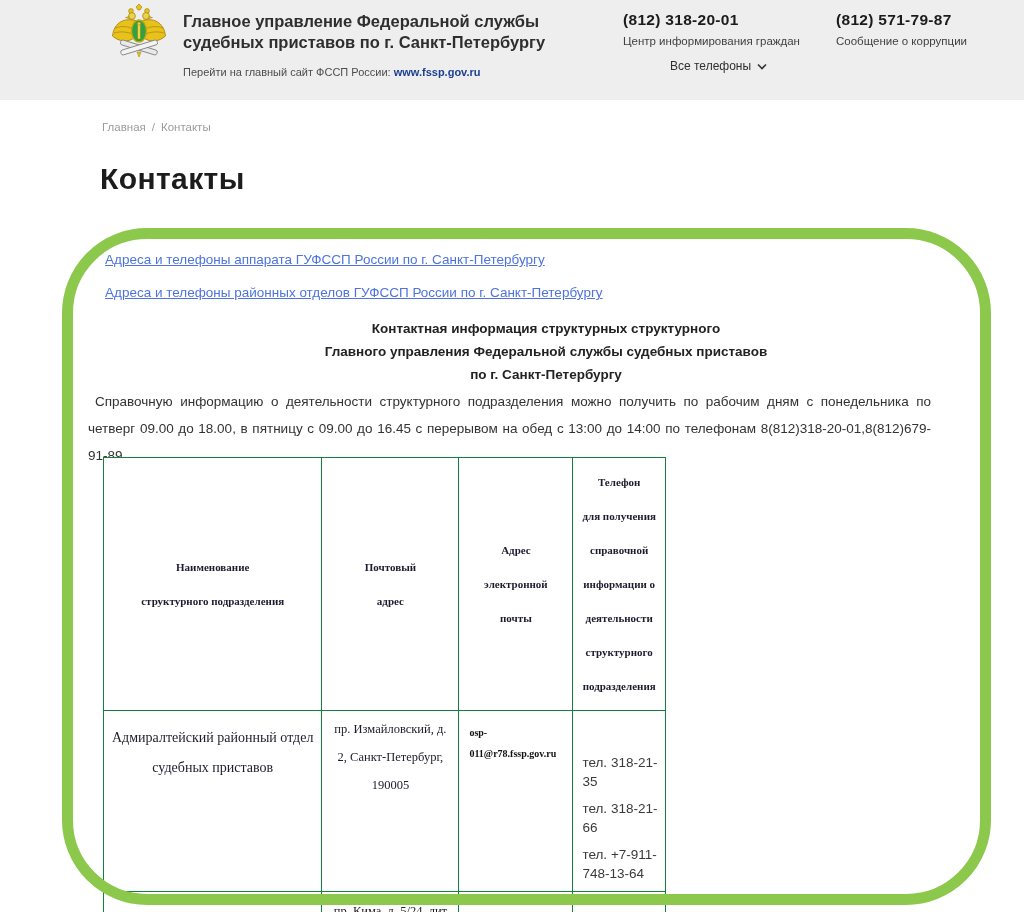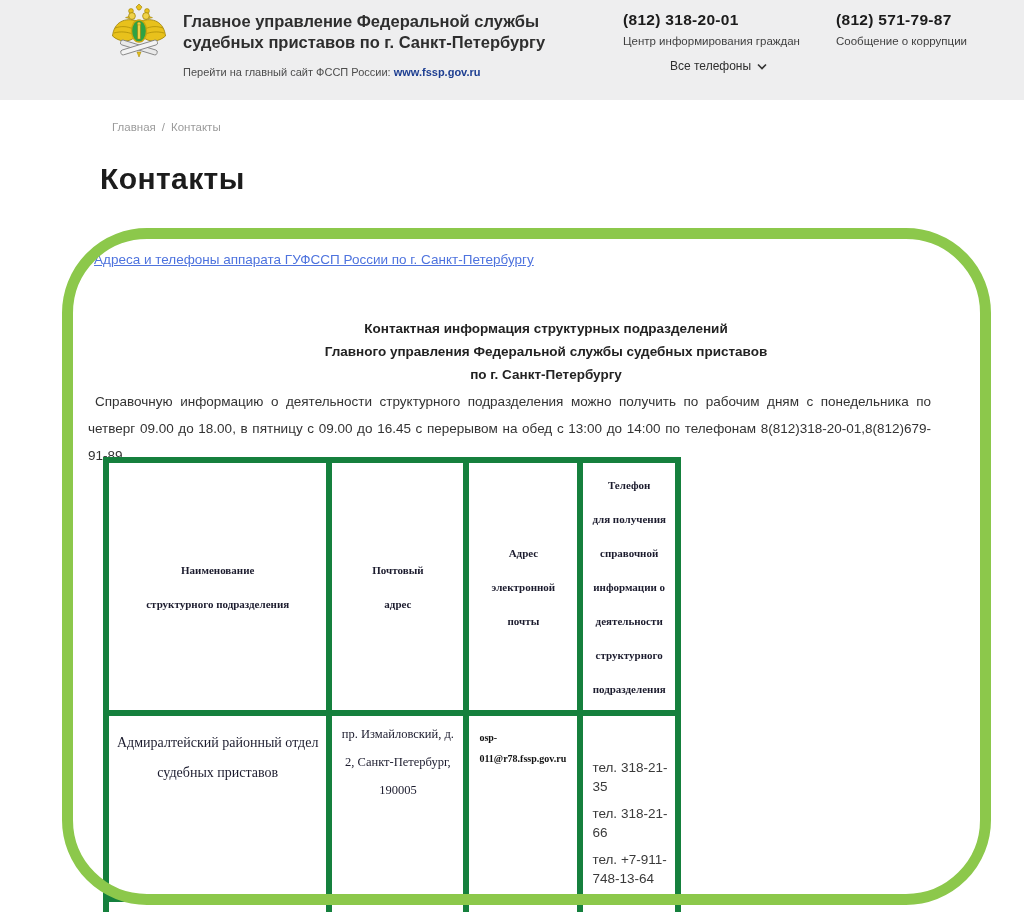--- a/index.html
+++ b/index.html
@@ -18,44 +18,44 @@
   .phone-block { position:absolute; top:11px; }
   .phone-block .num { font-size:15.5px; font-weight:bold; color:#1b1b1b; letter-spacing:.3px; }
   .phone-block .lbl { margin-top:6px; font-size:11.5px; color:#3f3f3f; }
   .phone-info { left:623px; }
   .phone-corruption { left:836px; }
   .all-phones { position:absolute; left:670px; top:59px; font-size:12px; color:#2f2f2f;
                 display:flex; align-items:center; gap:6px; cursor:pointer; }
   .all-phones svg { display:block; }
 
   
-  .breadcrumb { position:absolute; top:121px; left:102px; font-size:11.5px; color:#9b9b9b;margin-left:10px; }
+  .breadcrumb { position:absolute; top:121px; left:102px; font-size:11.5px; color:#9b9b9b; }
   .breadcrumb a { color:#9b9b9b; text-decoration:none; }
   .breadcrumb .sep { margin:0 6px; }
   h1.page-title { position:absolute; top:162px; left:100px; font-size:30px; font-weight:bold;
                   color:#1c1c1c; letter-spacing:.4px; }
 
   
   .green-frame { position:absolute; left:62px; top:228px; width:929px; height:677px;
                  border:11px solid #8cc84b; border-radius:85px; pointer-events:none; z-index:30; }
 
   
-  .doc-link { position:absolute; left:94px; font-size:13.5px; color:#4e73de; text-decoration:underline; }
+  .doc-link { position:absolute; left:105px; font-size:13.5px; color:#4e73de; text-decoration:underline; }
   .doc-link.l1 { top:252px; }
   .doc-link.l2 { top:285px; }
 
   .info-heading { position:absolute; top:317px; left:106px; width:880px; text-align:center;
                   font-size:13.5px; font-weight:bold; color:#222; line-height:23px; }
   .info-paragraph { position:absolute; top:388px; left:88px; width:843px; font-size:13.5px;
                     color:#333; line-height:27px; text-align:justify; text-indent:7px; }
 
   
   table.contact-table { position:absolute; top:457px; left:103px; border-collapse:collapse;
                         font-family:"Liberation Serif", serif; z-index:1; background:#fff; }
-  .contact-table td { border:6px solid #15803d; vertical-align:middle; }
+  .contact-table td { border:1px solid #15803d; vertical-align:middle; }
   .contact-table col.c1 { width:184px; }
   .contact-table col.c2 { width:137px; }
   .contact-table col.c3 { width:114px; }
   .contact-table col.c4 { width:92px; }
 
   tr.header-row { height:253px; }
   tr.header-row td { font-weight:bold; font-size:11px; color:#1c1c2e; text-align:center;
                      line-height:34px; padding:0 9px; }
 
   tr.data-row { height:173px; }
@@ -132,23 +132,24 @@
     </div>
   </div>
 
   <div class="breadcrumb">
     <a href="#">Главная</a><span class="sep">/</span><span>Контакты</span>
   </div>
 
   <h1 class="page-title">Контакты</h1>
 
   <a href="#" class="doc-link l1">Адреса и телефоны аппарата ГУФССП России по г. Санкт-Петербургу</a>
+  <a href="#" class="doc-link l2">Адреса и телефоны районных отделов ГУФССП России по г. Санкт-Петербургу</a>
 
   <div class="info-heading lines">
-      <div class="bl">Контактная информация структурных подразделений</div>
+      <div class="bl">Контактная информация структурных структурного</div>
       <div class="bl">Главного управления Федеральной службы судебных приставов</div>
       <div class="bl">по г. Санкт-Петербургу</div>
     </div>
 
   <div class="info-paragraph">Справочную информацию о деятельности структурного подразделения можно получить по рабочим дням с понедельника по четверг 09.00 до 18.00, в пятницу с 09.00 до 16.45 с перерывом на обед с 13:00 до 14:00 по телефонам 8(812)318-20-01,8(812)679-91-89.</div>
 
   <table class="contact-table">
     <colgroup>
         <col class="c1">
         <col class="c2">

